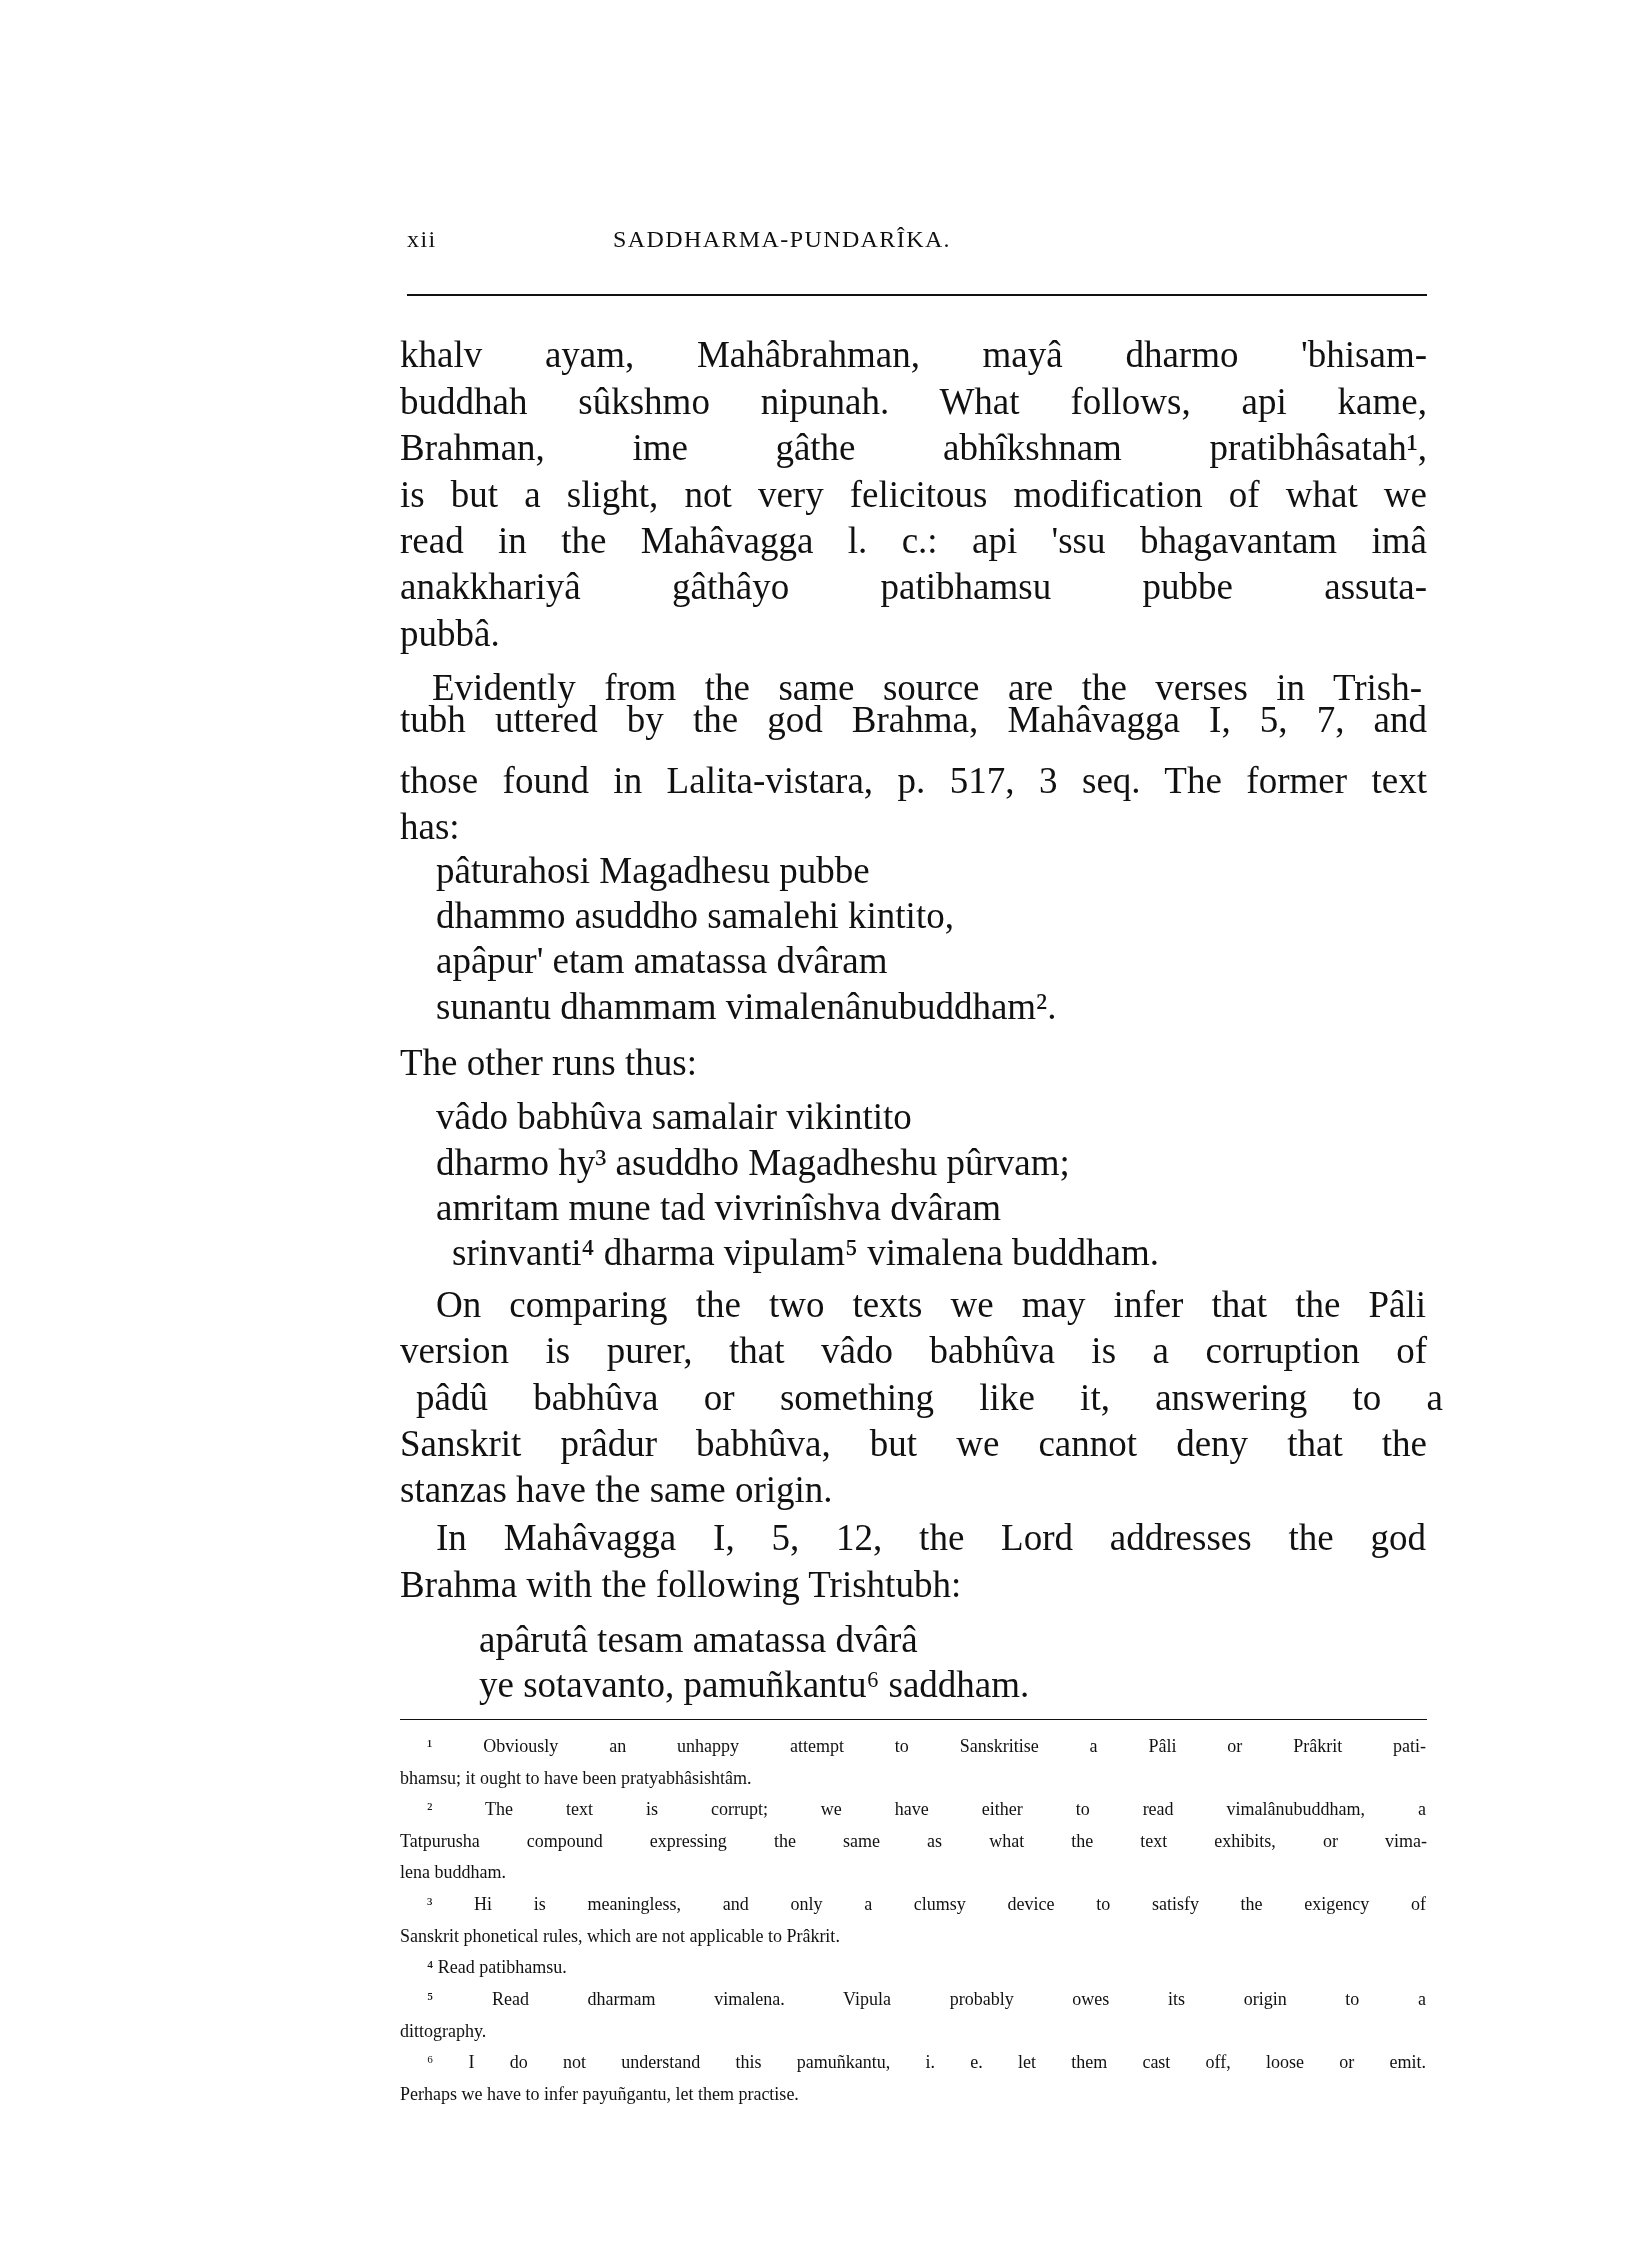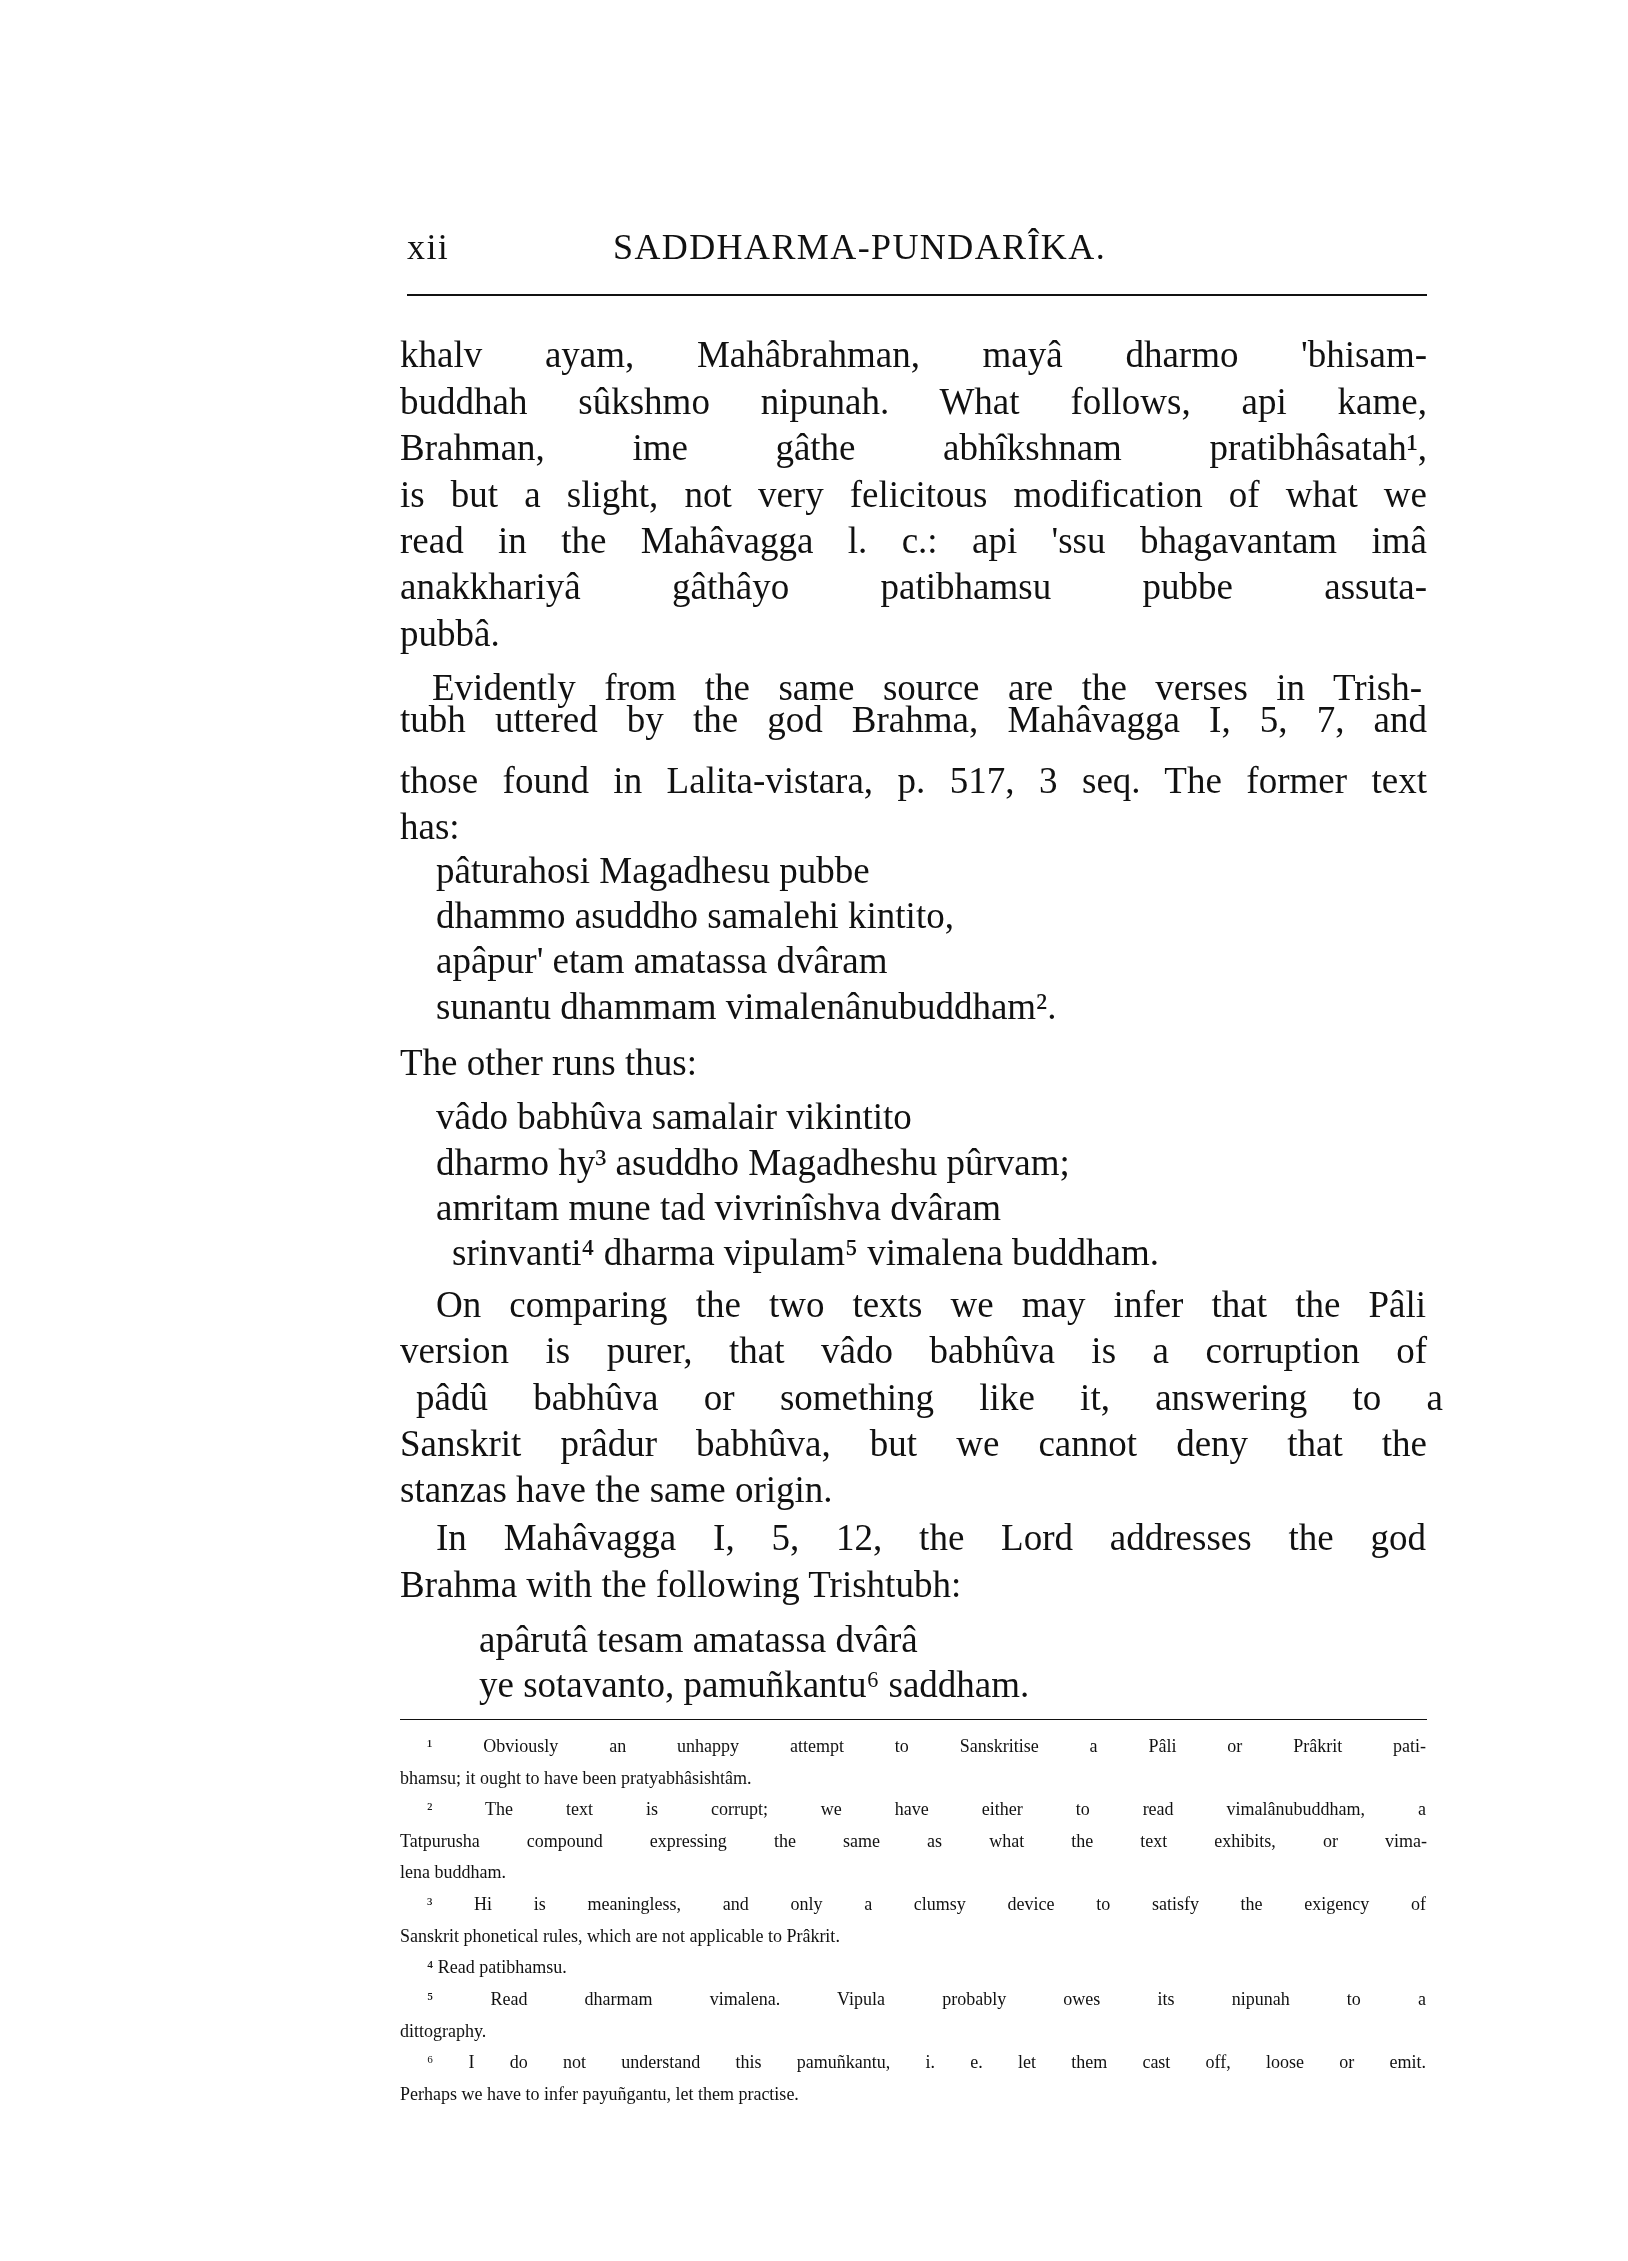--- a/index.html
+++ b/index.html
@@ -1,19 +1,19 @@
 <!DOCTYPE html>
 <html style="font-size:7.2px"><head>
 <meta charset="utf-8">
 <style>
   html,body{margin:0;padding:0;background:#fff;}
   body{width:1628px;height:2442px;position:relative;overflow:hidden;color:#111;
        font-family:"Liberation Serif","DejaVu Serif",serif;}
   .abs{position:absolute;white-space:nowrap;}
-  .hdr{font-size:36px;letter-spacing:1.4px;}
+  .hdr{font-size:24px;letter-spacing:1.4px;}
   .rule{position:absolute;background:#111;}
   .line{position:absolute;left:400px;width:1027px;font-size:37px;line-height:46px;white-space:nowrap;}
   .just{text-align:justify;text-align-last:justify;}
   .fn{position:absolute;left:400px;width:1027px;font-size:18px;line-height:32px;white-space:nowrap;}
 </style>
 </head>
 <body>
 
 <div>
   <div class="abs hdr" style="left:407px;top:226px;">xii</div>
@@ -64,21 +64,21 @@
         <div class="fn" style="top: 1856px; left: 400px;">lena buddham.</div>
       </div>
       <div>
         <div class="fn just" style="top: 1888px; left: 427px; width: 999px;">³ Hi is meaningless, and only a clumsy device to satisfy the exigency of</div>
         <div class="fn" style="top: 1920px; left: 400px;">Sanskrit phonetical rules, which are not applicable to Prâkrit.</div>
       </div>
       <div>
         <div class="fn" style="top: 1951px; left: 427px; width: 999px;">⁴ Read patibhamsu.</div>
       </div>
       <div>
-        <div class="fn just" style="top: 1983px; left: 427px; width: 999px;">⁵ Read dharmam vimalena.  Vipula probably owes its nipunah to a</div>
+        <div class="fn just" style="top: 1983px; left: 427px; width: 999px;">⁵ Read dharmam vimalena.  Vipula probably owes its origin to a</div>
         <div class="fn" style="top: 2015px; left: 400px;">dittography.</div>
       </div>
       <div>
         <div class="fn just" style="top: 2046px; left: 427px; width: 999px;">⁶ I do not understand this pamuñkantu, i. e. let them cast off, loose or emit.</div>
         <div class="fn" style="top: 2078px; left: 400px;">Perhaps we have to infer payuñgantu, let them practise.</div>
       </div>
     </div>
 </div>
 
 

